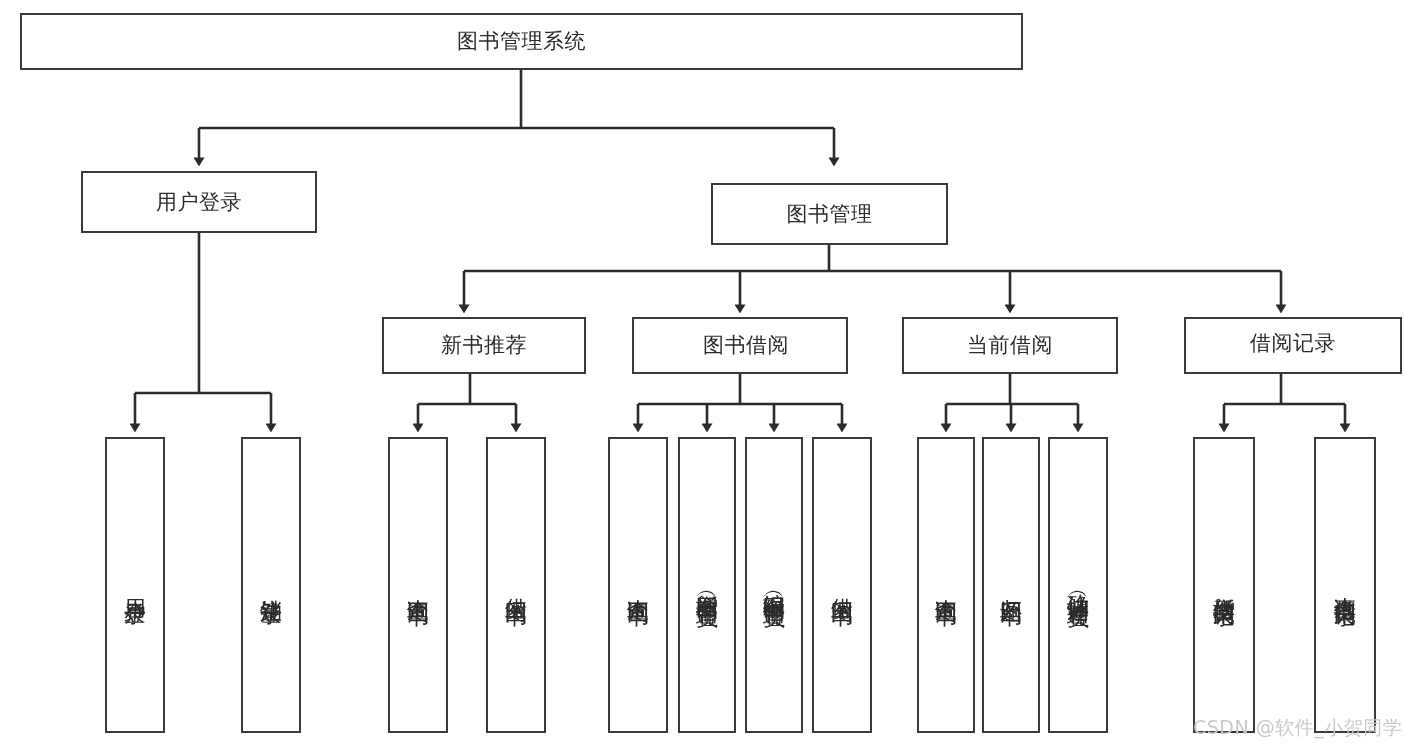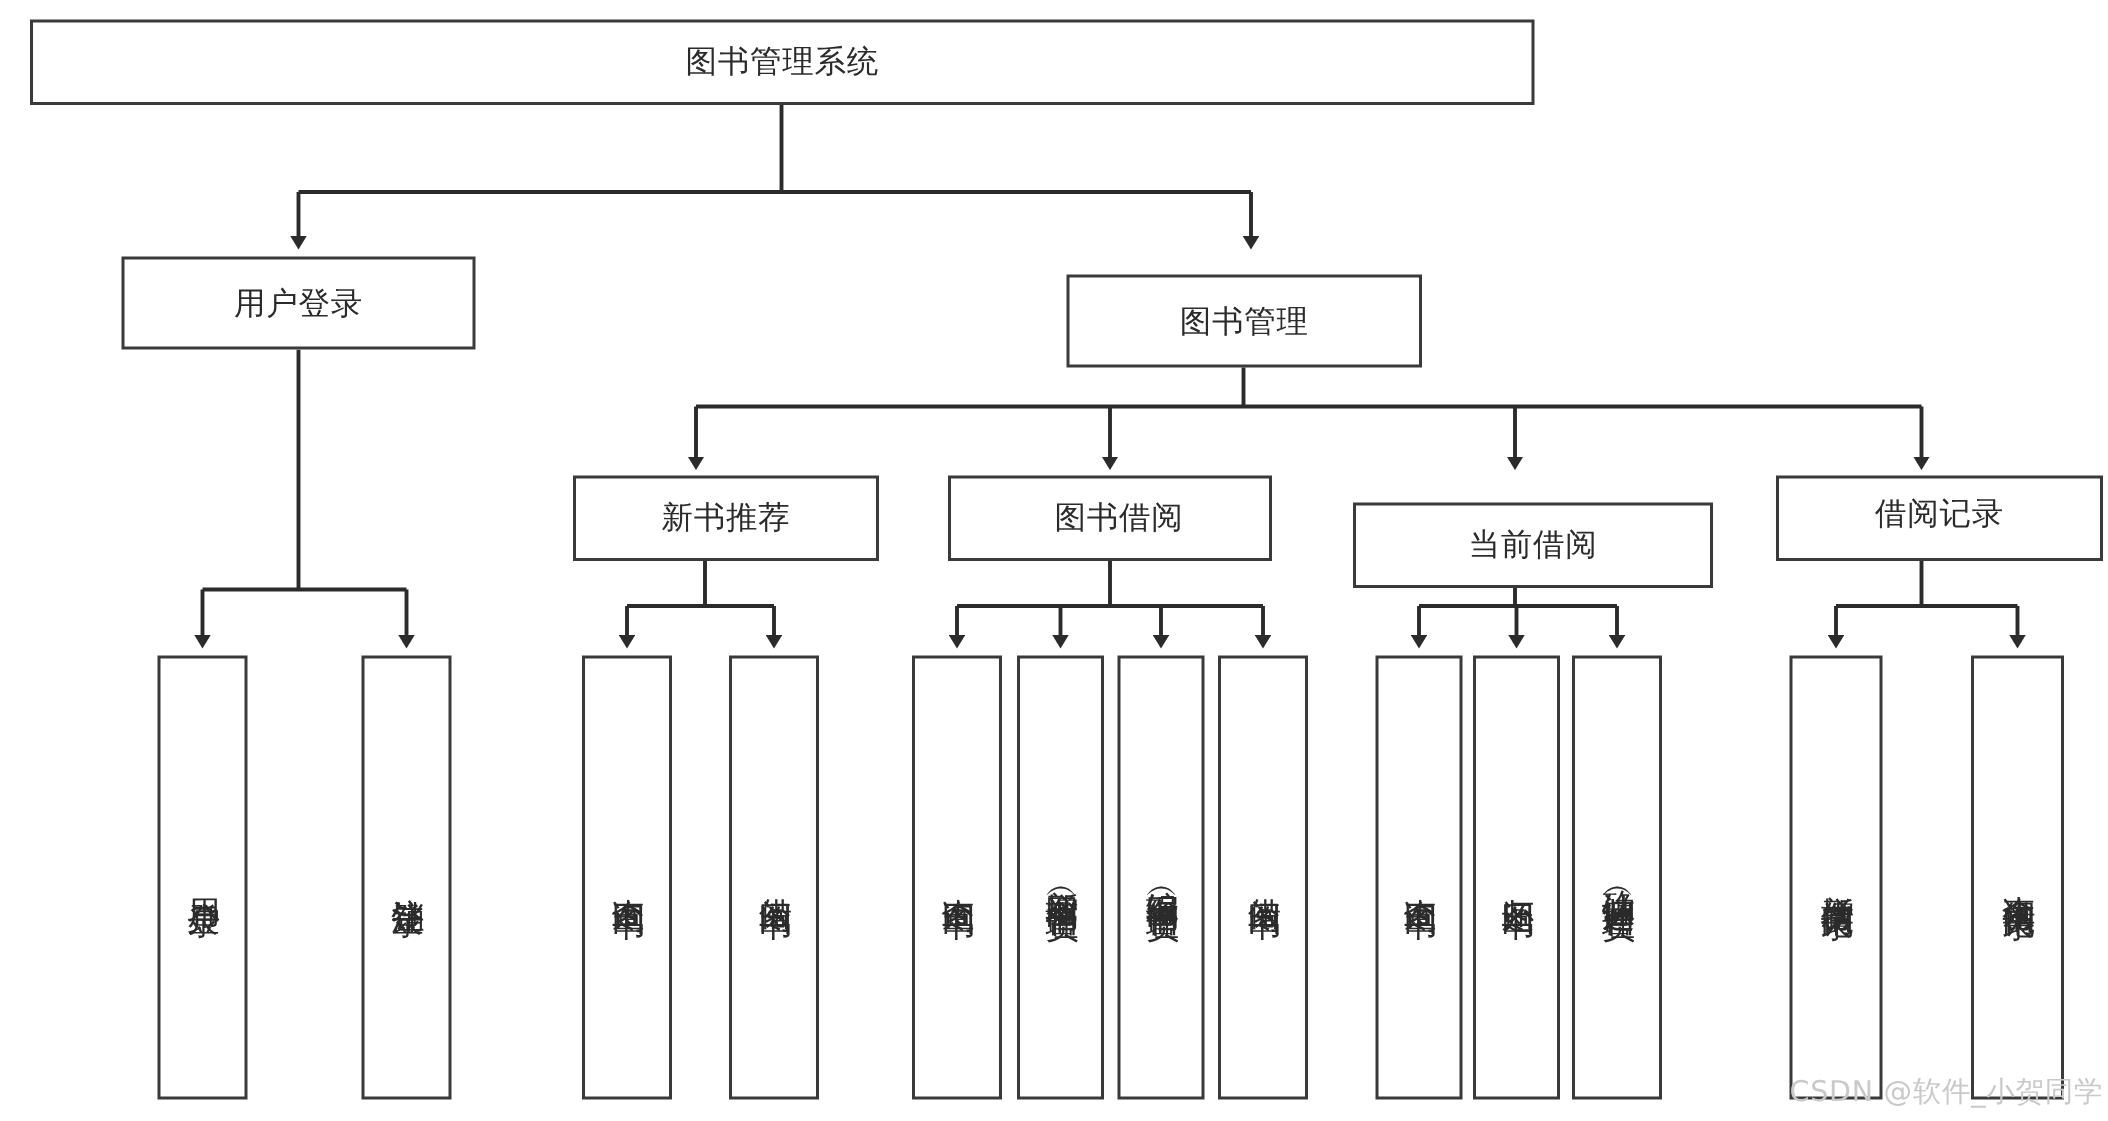--- a/index.html
+++ b/index.html
@@ -131,21 +131,21 @@
   <div class="node horizontal" style="left: 711px; top: 183px; width: 237px; height: 62px;">
     <span class="node-label">图书管理</span>
   </div>
 
   <div class="node horizontal" style="left: 382px; top: 317px; width: 204px; height: 57px;">
     <span class="node-label">新书推荐</span>
   </div>
   <div class="node horizontal" style="left: 632px; top: 317px; width: 216px; height: 57px; padding-left: 12px;">
     <span class="node-label">图书借阅</span>
   </div>
-  <div class="node horizontal" style="left: 902px; top: 335px; width: 240px; height: 57px; font-family: Liberation Serif, serif;">
+  <div class="node horizontal" style="left: 902px; top: 317px; width: 216px; height: 57px; font-family: Liberation Serif, serif;">
     <span class="node-label">当前借阅</span>
   </div>
   <div class="node horizontal" style="left: 1184px; top: 317px; width: 218px; height: 57px; font-family: Liberation Mono, monospace;">
     <span class="node-label">借阅记录</span>
   </div>
 
   <div class="node vertical" style="left: 105px; top: 437px; width: 60px; height: 296px;">
     <span class="node-label">用户登录</span>
   </div>
   <div class="node vertical" style="left: 241px; top: 437px; width: 60px; height: 296px;">

